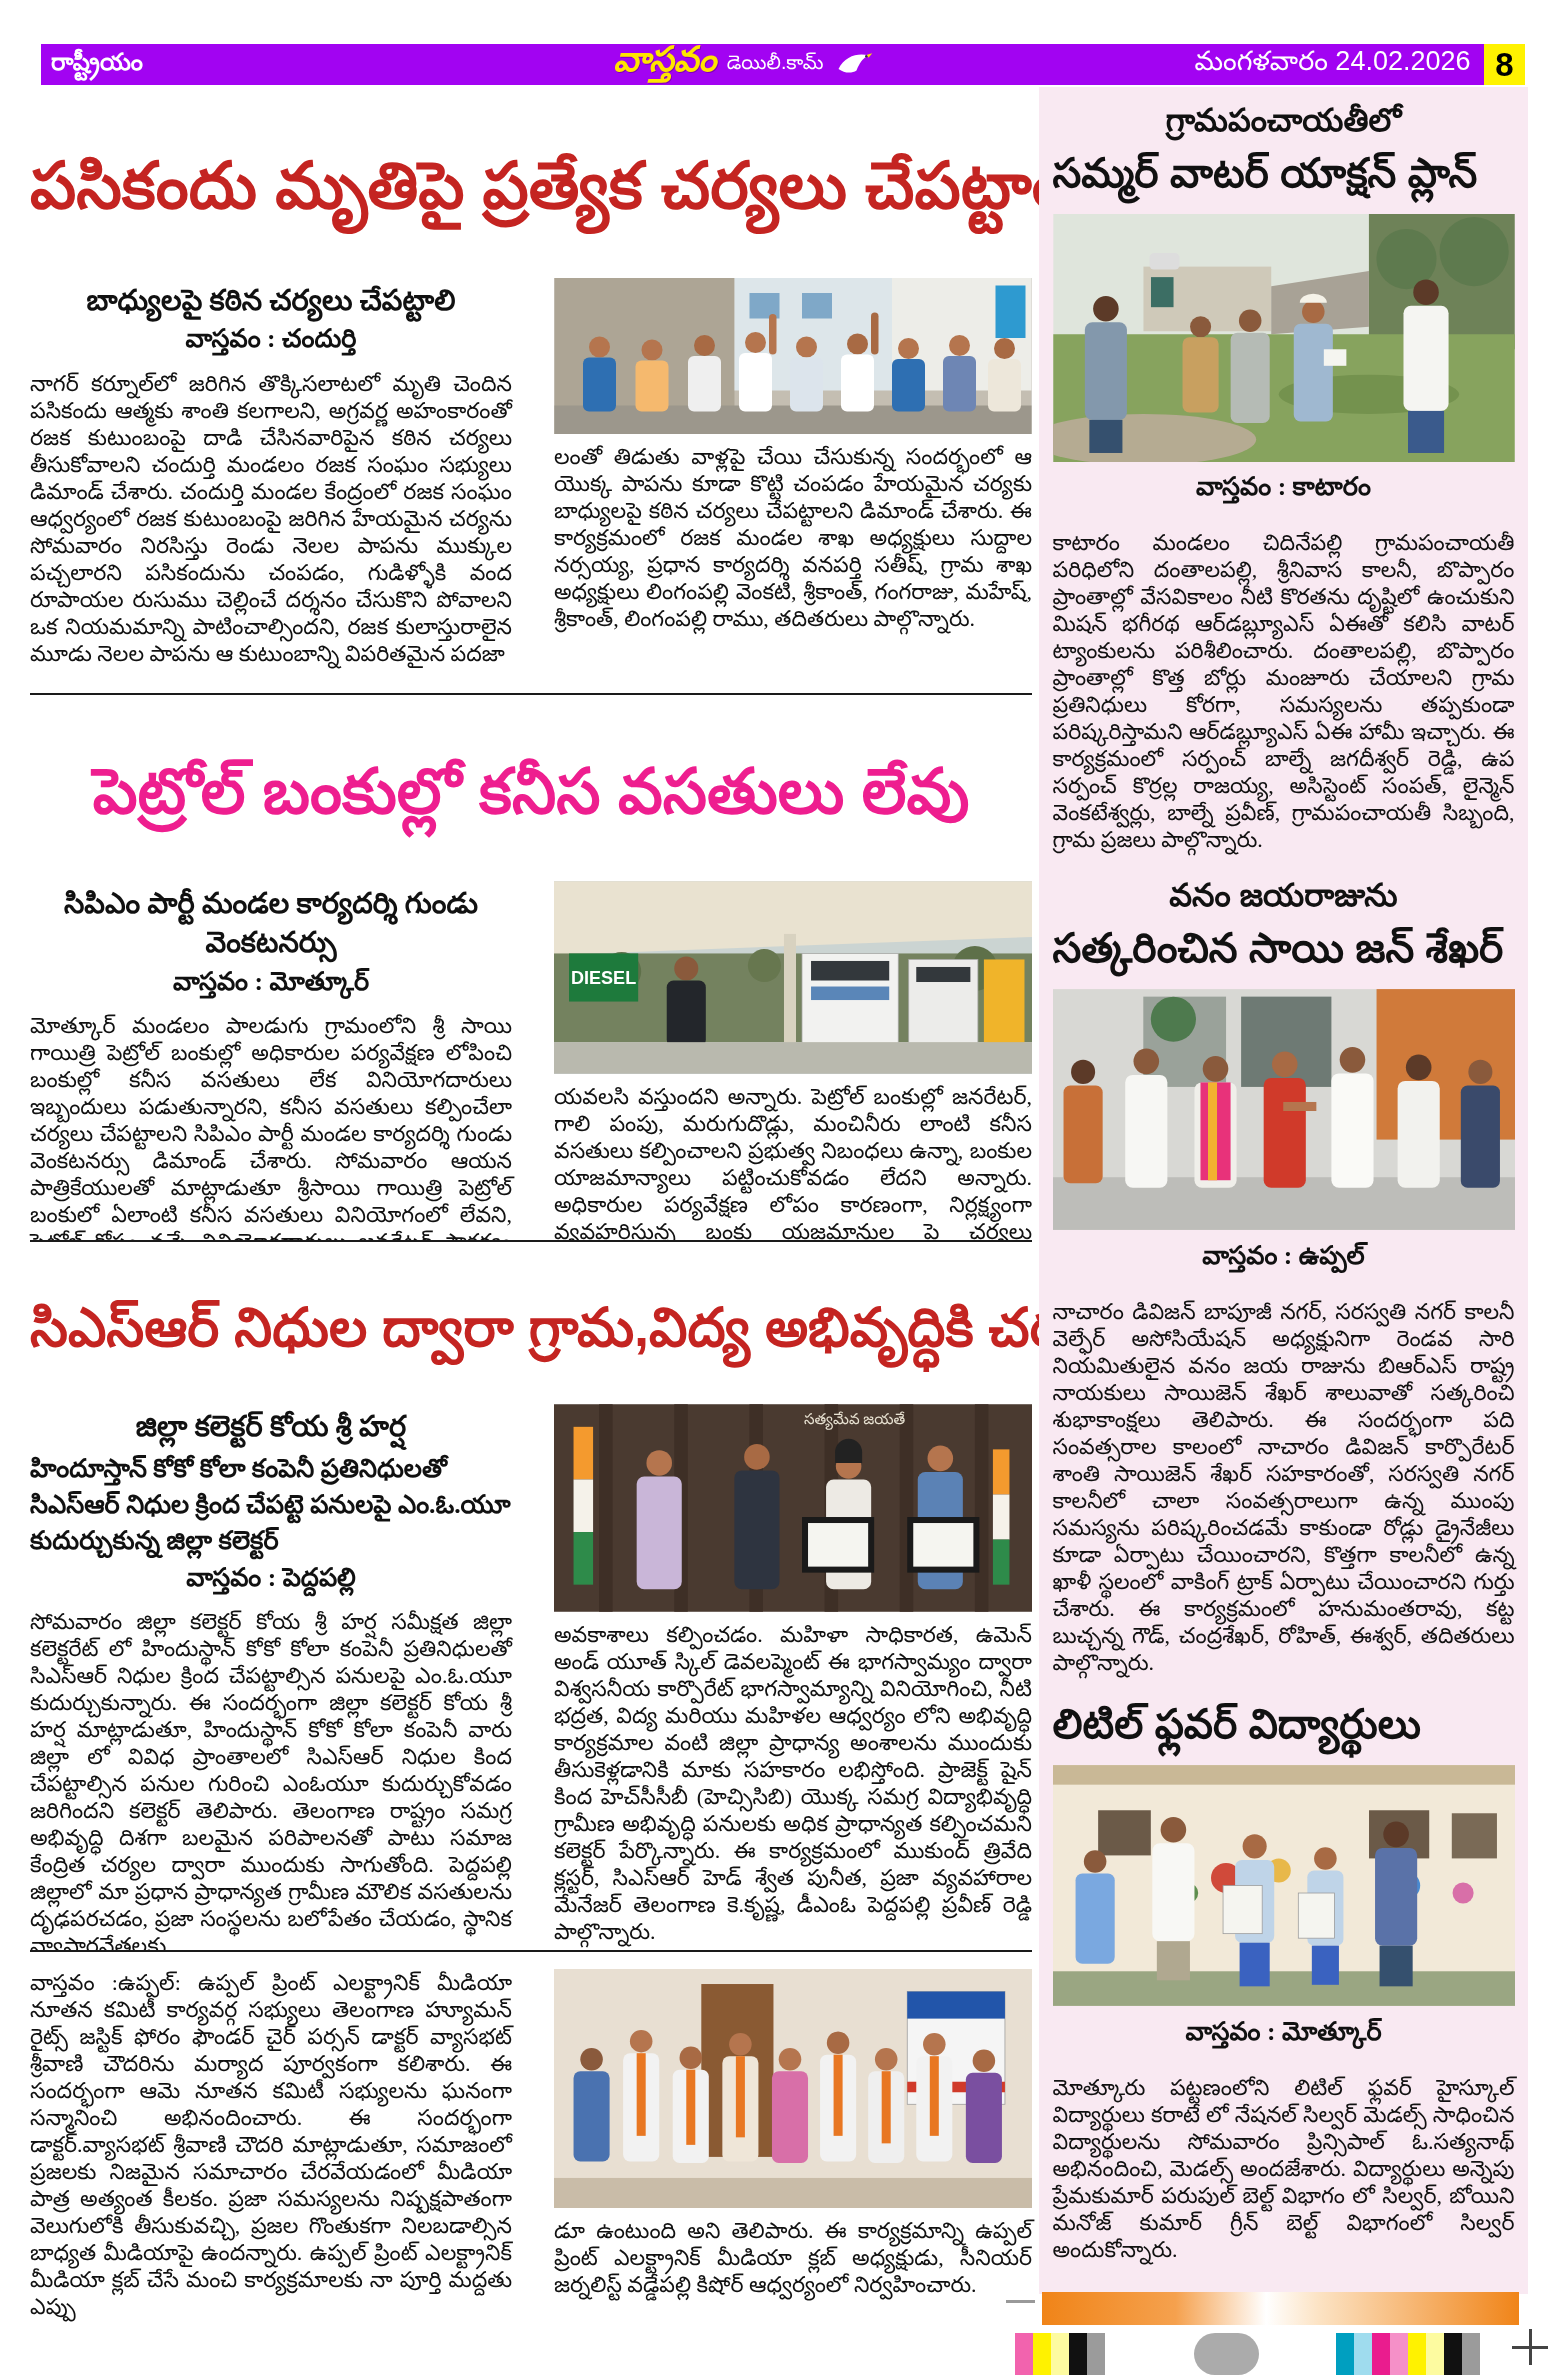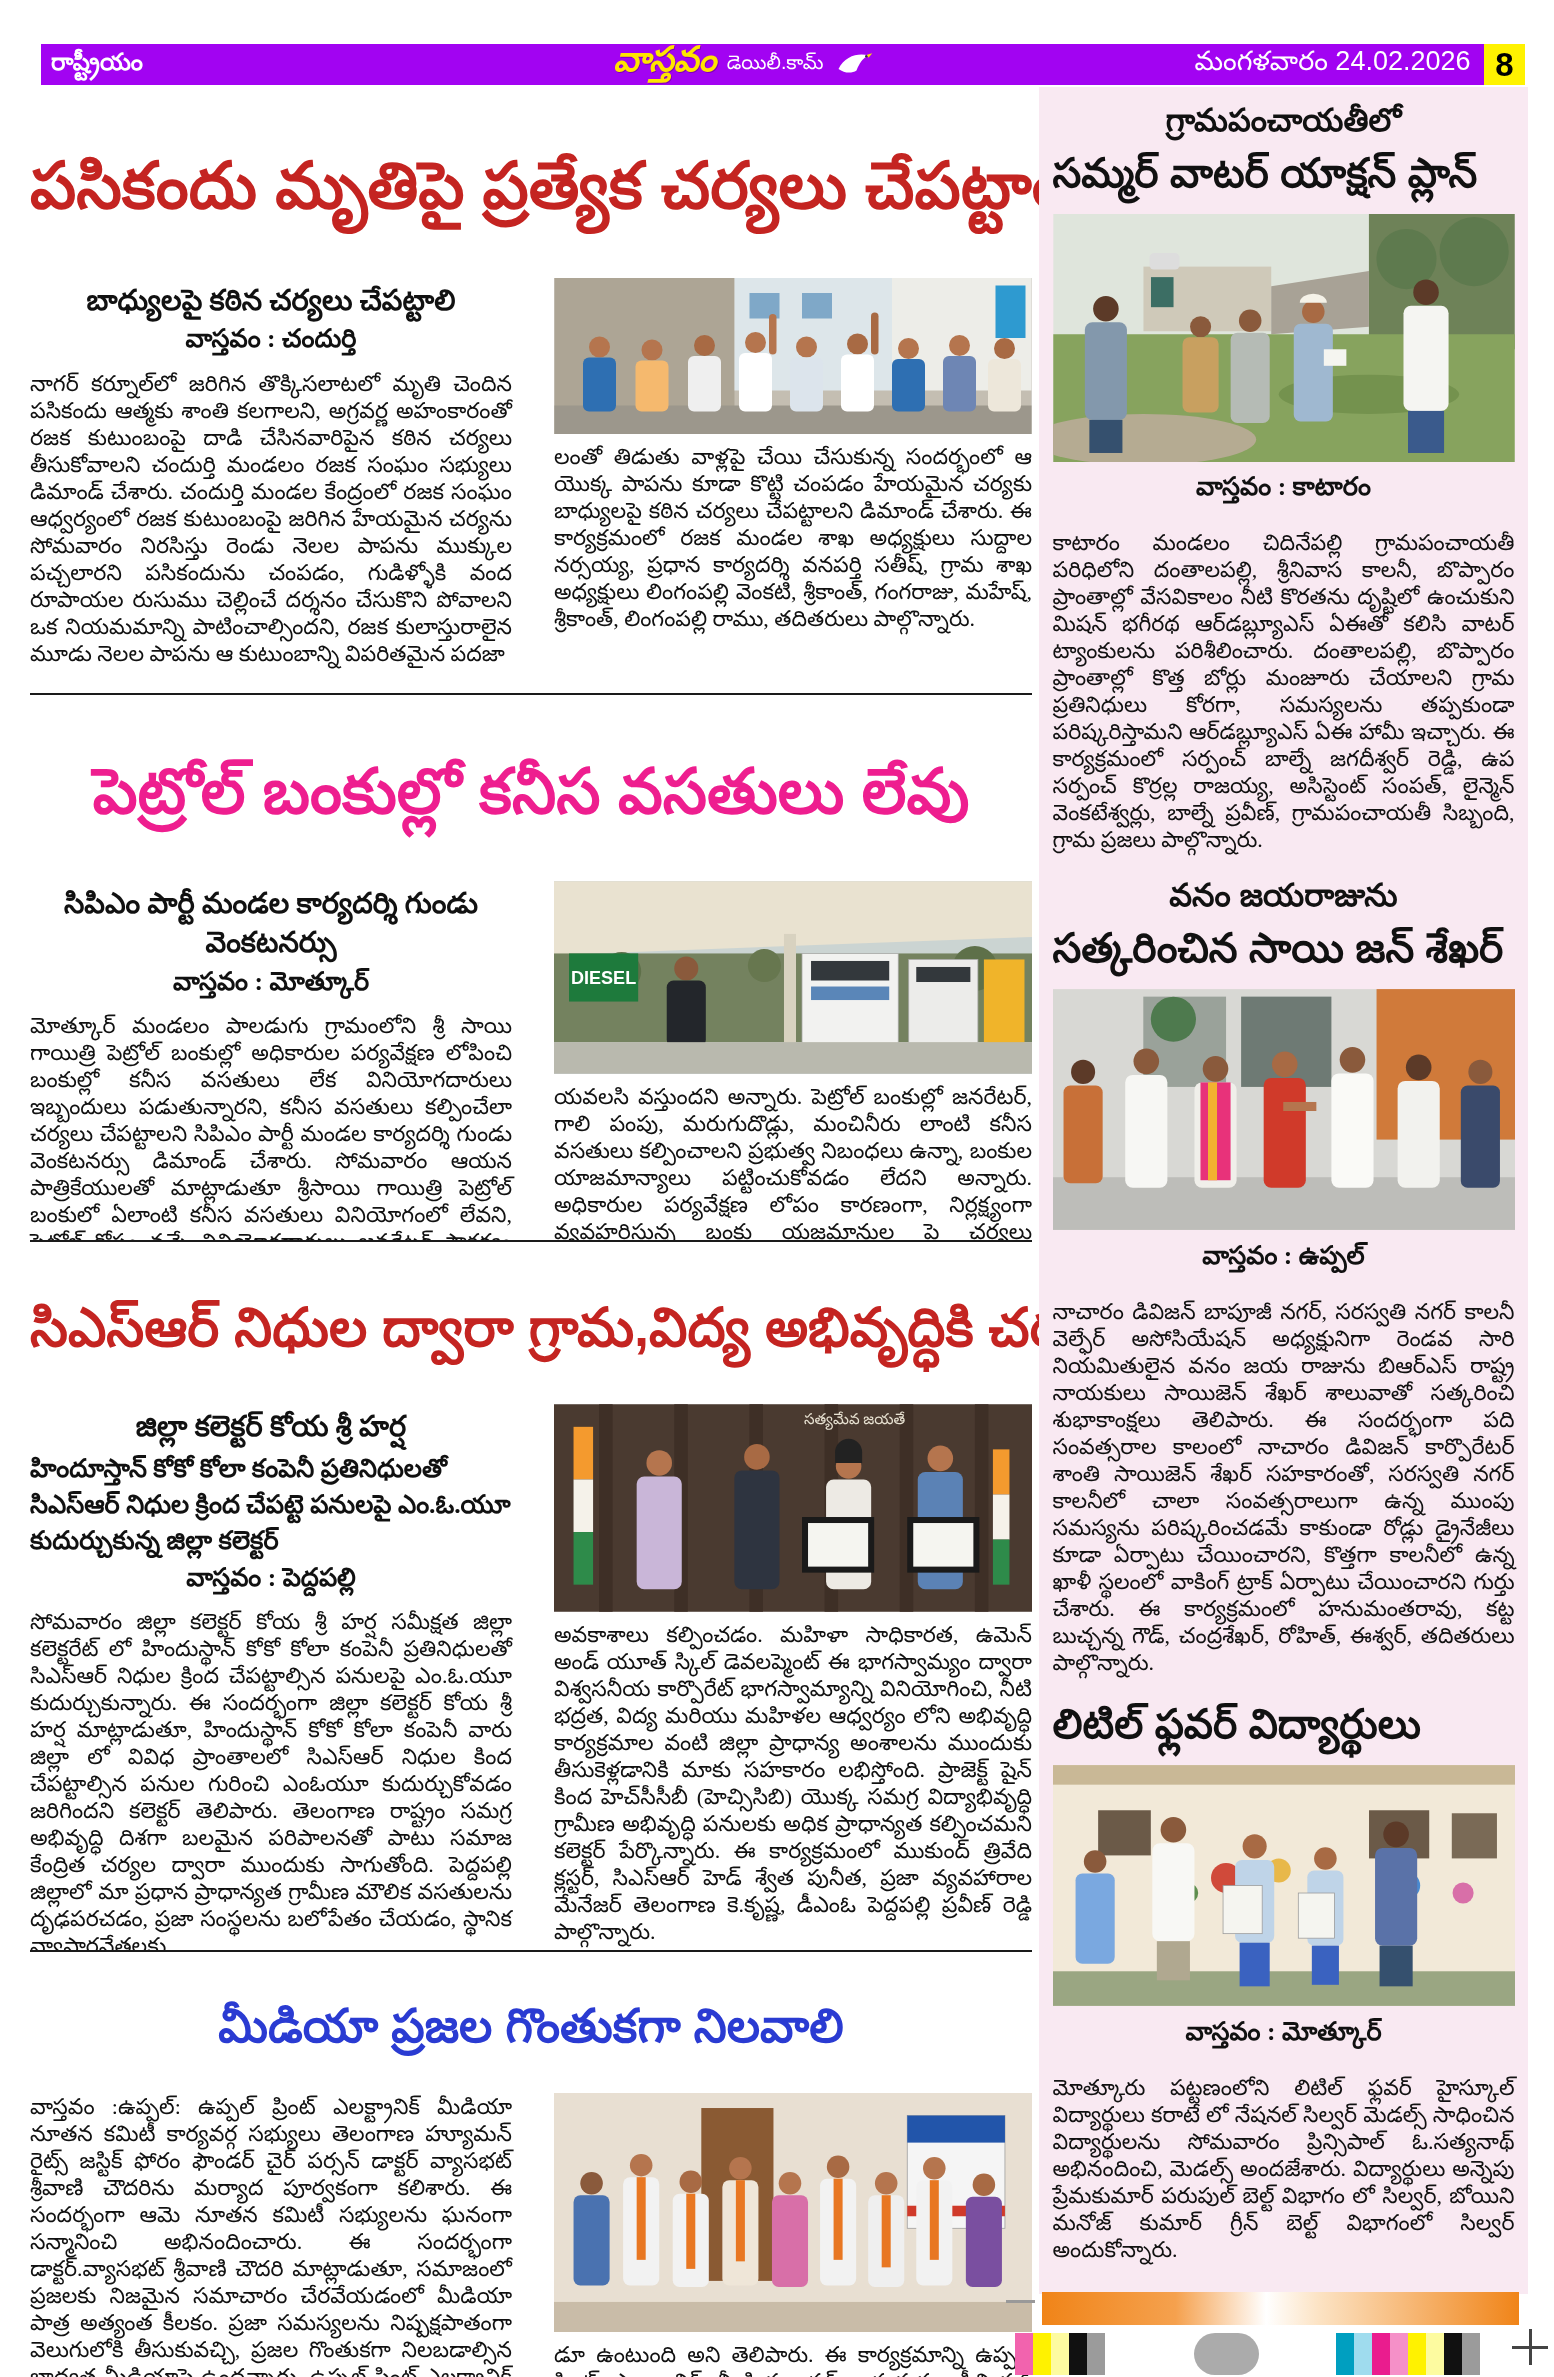--- a/index.html
+++ b/index.html
@@ -197,21 +197,20 @@
             <rect x="470" y="150" width="96" height="74" fill="#1A1A1A"></rect>
               <rect x="478" y="158" width="80" height="58" fill="#F5F5F0"></rect>
           </g>
         </svg>
         <p class="bodytext" style="margin:0;">అవకాశాలు కల్పించడం. మహిళా సాధికారత, ఉమెన్ అండ్ యూత్ స్కిల్ డెవలప్మెంట్ ఈ భాగస్వామ్యం ద్వారా విశ్వసనీయ కార్పొరేట్ భాగస్వామ్యాన్ని వినియోగించి, నీటి భద్రత, విద్య మరియు మహిళల ఆధ్వర్యం లోని అభివృద్ధి కార్యక్రమాల వంటి జిల్లా ప్రాధాన్య అంశాలను ముందుకు తీసుకెళ్లడానికి మాకు సహకారం లభిస్తోంది. ప్రాజెక్ట్ షైన్ కింద హెచ్‌సీసీబీ (హెచ్సిసిబి) యొక్క సమగ్ర విద్యాభివృద్ధి గ్రామీణ అభివృద్ధి పనులకు అధిక ప్రాధాన్యత కల్పించమని కలెక్టర్ పేర్కొన్నారు. ఈ కార్యక్రమంలో ముకుంద్ త్రివేది క్లస్టర్, సిఎస్ఆర్ హెడ్ శ్వేత పునీత, ప్రజా వ్యవహారాల మేనేజర్ తెలంగాణ కె.కృష్ణ, డీఎంఓ పెద్దపల్లి ప్రవీణ్ రెడ్డి పాల్గొన్నారు.</p>
       </div>
     </div>
   </article>
 
   <article class="article a-rule" style="top:1950px;padding-top:7.5px;">
-    <h1 class="headline h-blue" style="font-size:47px;">మీడియా ప్రజల గొంతుకగా నిలవాలి</h1>
     <div class="body-row">
       <div class="col-left">
         <p class="bodytext" style="margin:0;">వాస్తవం :ఉప్పల్: ఉప్పల్ ప్రింట్ ఎలక్ట్రానిక్ మీడియా నూతన కమిటీ కార్యవర్గ సభ్యులు తెలంగాణ హ్యూమన్ రైట్స్ జస్టిక్ ఫోరం ఫౌండర్ చైర్ పర్సన్ డాక్టర్ వ్యాసభట్ శ్రీవాణి చౌదరిను మర్యాద పూర్వకంగా కలిశారు. ఈ సందర్భంగా ఆమె నూతన కమిటీ సభ్యులను ఘనంగా సన్మానించి అభినందించారు. ఈ సందర్భంగా డాక్టర్.వ్యాసభట్ శ్రీవాణి చౌదరి మాట్లాడుతూ, సమాజంలో ప్రజలకు నిజమైన సమాచారం చేరవేయడంలో మీడియా పాత్ర అత్యంత కీలకం. ప్రజా సమస్యలను నిష్పక్షపాతంగా వెలుగులోకి తీసుకువచ్చి, ప్రజల గొంతుకగా నిలబడాల్సిన బాధ్యత మీడియాపై ఉందన్నారు. ఉప్పల్ ప్రింట్ ఎలక్ట్రానిక్ మీడియా క్లబ్ చేసే మంచి కార్యక్రమాలకు నా పూర్తి మద్దతు ఎప్పు</p>
       </div>
       <div class="col-right">
         <svg class="photo" width="478" height="239" viewBox="0 0 636 318">
           <rect width="636" height="318" fill="#E8DFD2"></rect>
           <rect x="196" y="20" width="96" height="230" fill="#8A5A33"></rect>
           <rect x="470" y="30" width="130" height="150" fill="#F5F5F5" stroke="#999"></rect>
           <rect x="470" y="30" width="130" height="36" fill="#2255AA"></rect>

